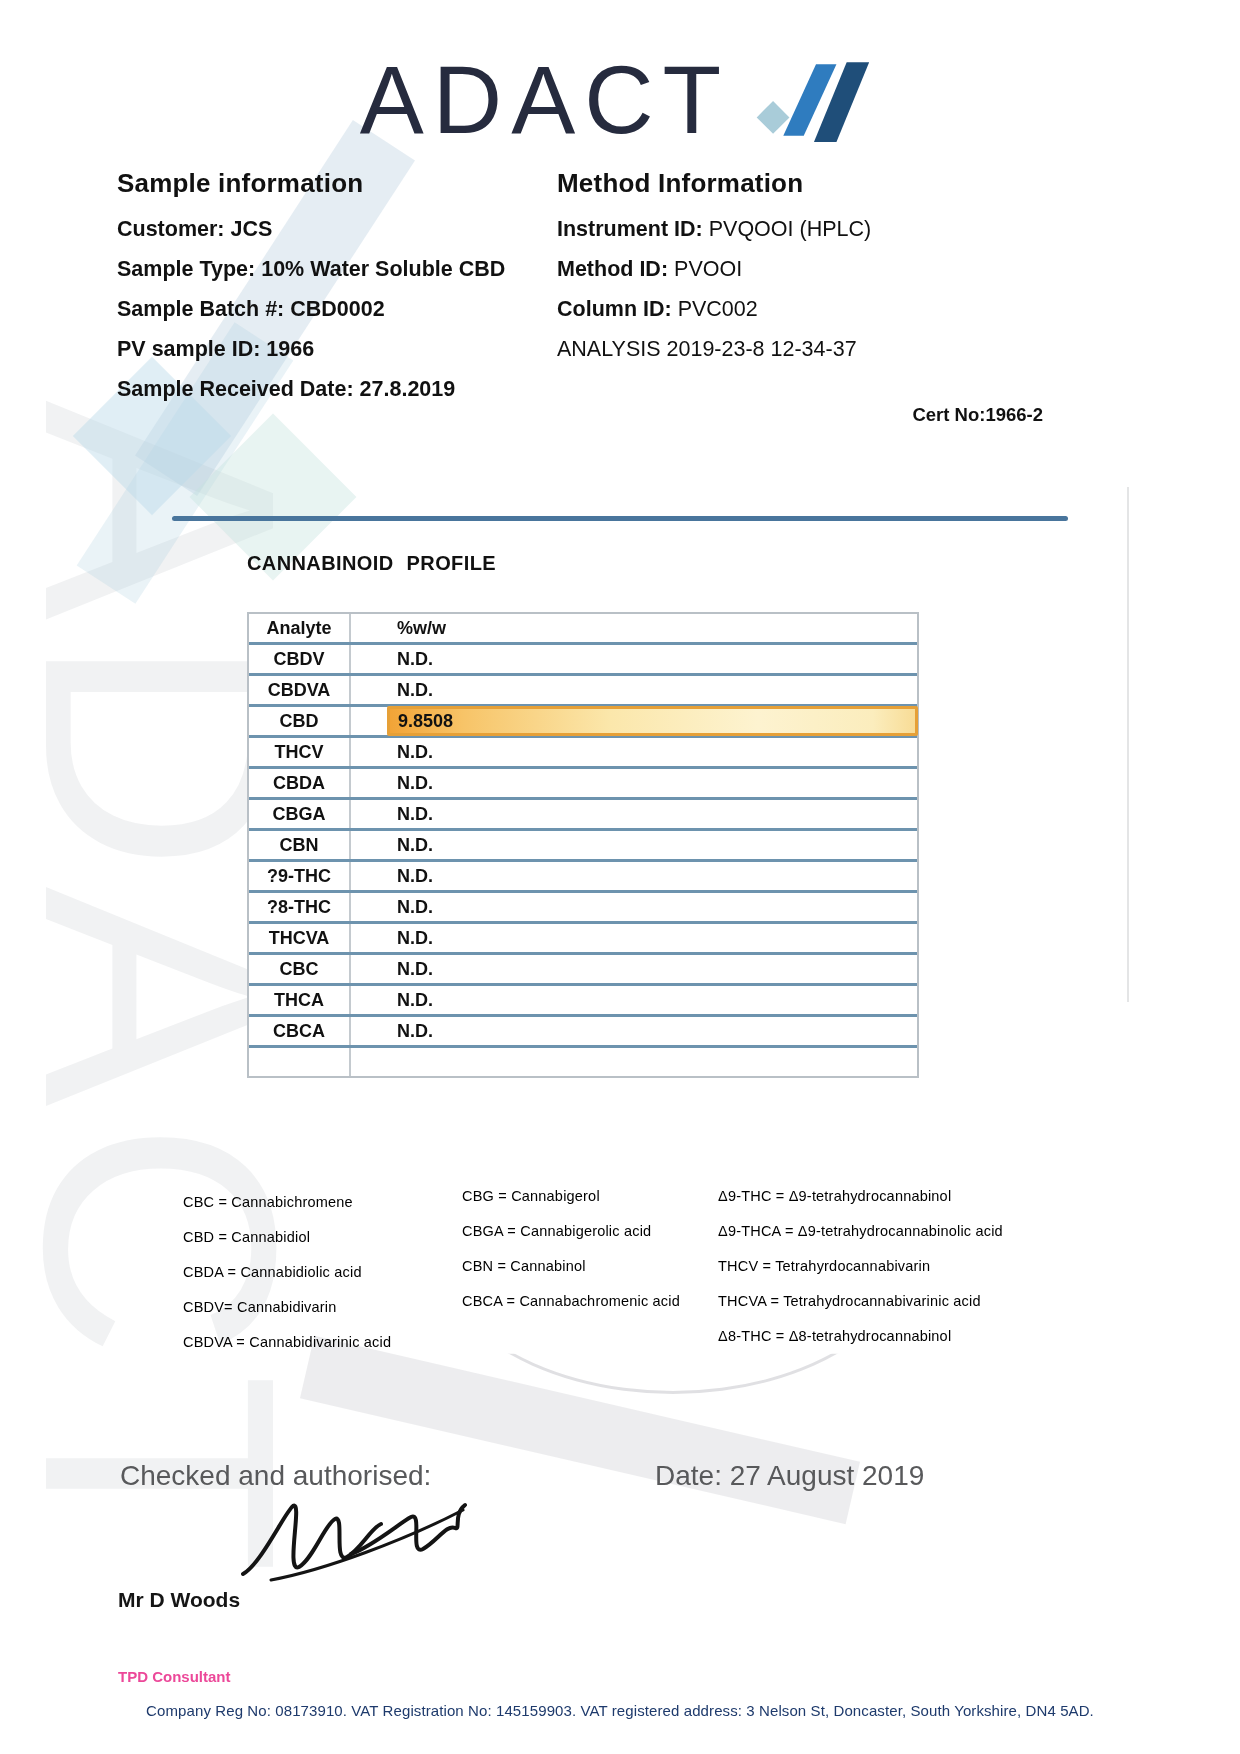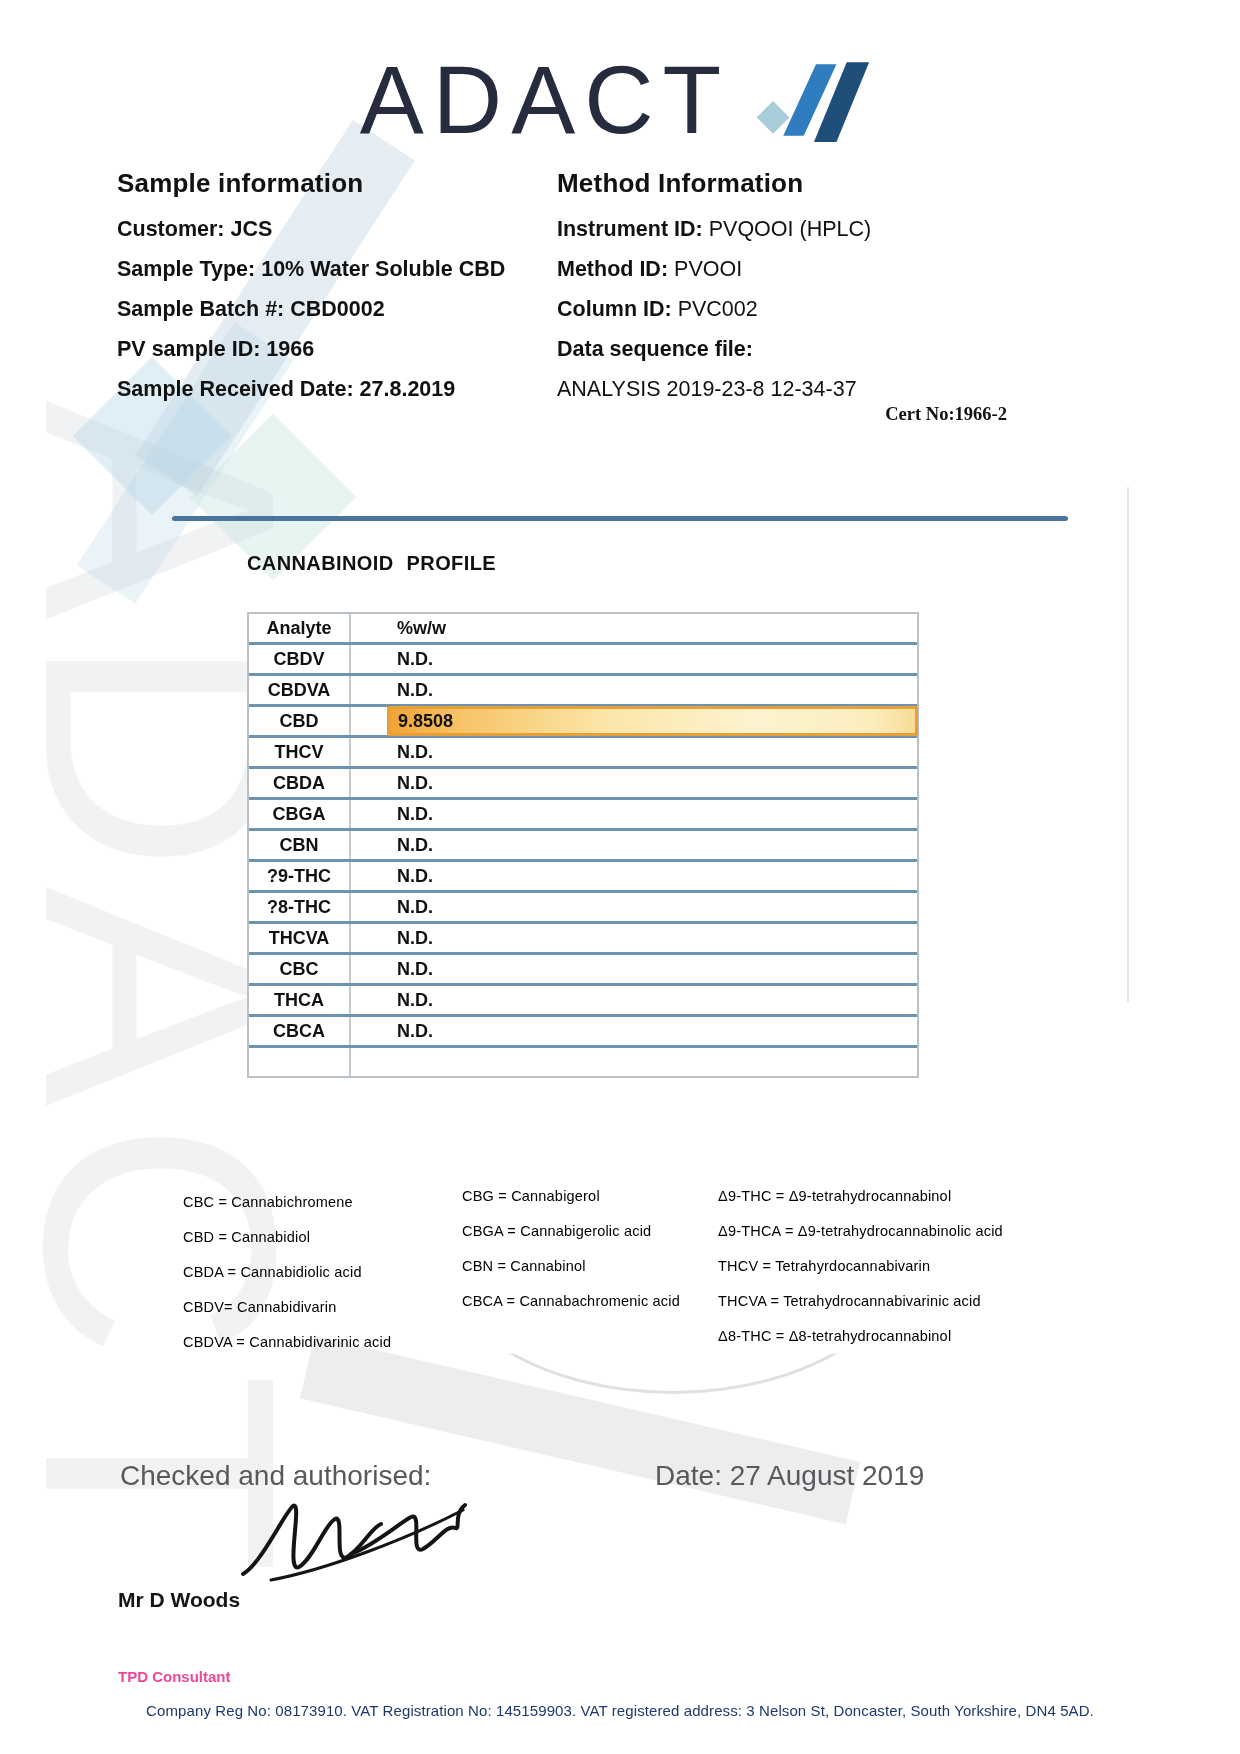--- a/index.html
+++ b/index.html
@@ -44,22 +44,22 @@
   
   .info-block { position:absolute; top:168px; }
   #sample-info { left:117px; width:440px; }
   #method-info { left:557px; width:480px; }
   .sec-title { font-size:26px; font-weight:700; margin-bottom:18px; letter-spacing:0.2px; }
   .info-line { font-size:21.5px; font-weight:700; line-height:25px; margin-bottom:15px; }
   .info-line .lbl { font-weight:700; }
   .info-line .val { font-weight:400; }
   .info-line.plain { font-weight:400; }
 
-  .cert-no { position:absolute; left:785px; top:404px; width:222px;
-    text-align:right; font-size:18.5px; font-weight:700;font-family:Liberation Serif, serif; }
+  .cert-no { position:absolute; left:821px; top:404px; width:222px;
+    text-align:right; font-size:18.5px; font-weight:700; }
 
   .rule { position:absolute; left:172px; top:516px; width:896px; height:5px;
     background:#49759c; border-radius:3px; }
 
   .profile-title { position:absolute; left:247px; top:552px; width:672px;
     font-size:20px; font-weight:700;
     letter-spacing:0.4px; word-spacing:7px; }
 
   
   #profile-table { position:absolute; left:247px; top:612px; width:672px;
@@ -138,21 +138,20 @@
           <div class="info-line">Sample Received Date: 27.8.2019</div>
         </div>
     </div>
 
     <div class="info-block" id="method-info">
       <div class="sec-title">Method Information</div>
       <div id="method-lines">
           <div class="info-line"><span class="lbl">Instrument ID: </span><span class="val">PVQOOI (HPLC)</span></div>
           <div class="info-line"><span class="lbl">Method ID: </span><span class="val">PVOOI</span></div>
           <div class="info-line"><span class="lbl">Column ID: </span><span class="val">PVC002</span></div>
-          <div class="info-line"><span class="lbl">Data sequence file:</span><span class="val"></span></div>
         </div>
       <div class="info-line plain">ANALYSIS 2019-23-8 12-34-37</div>
     </div>
 
     <div class="cert-no">Cert No:1966-2</div>
 
     <div class="rule"></div>
 
     <div class="profile-title">CANNABINOID PROFILE</div>
 

